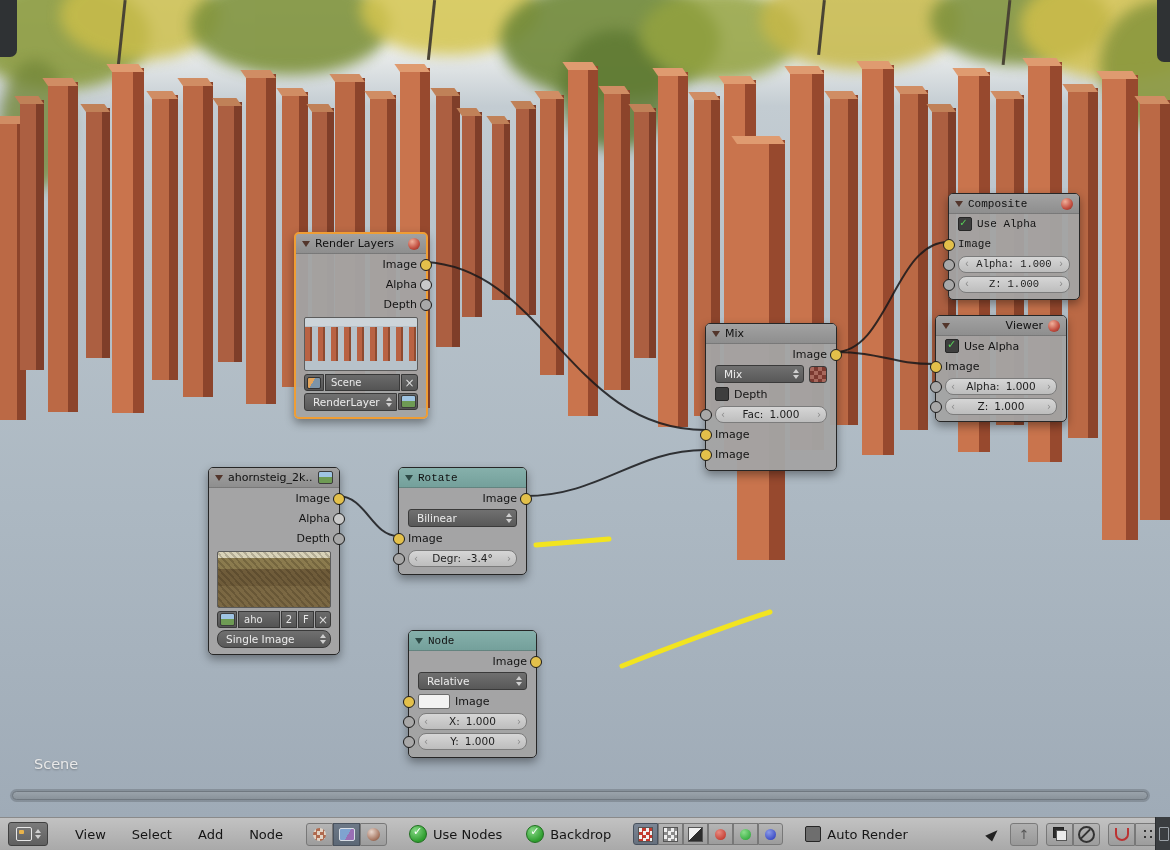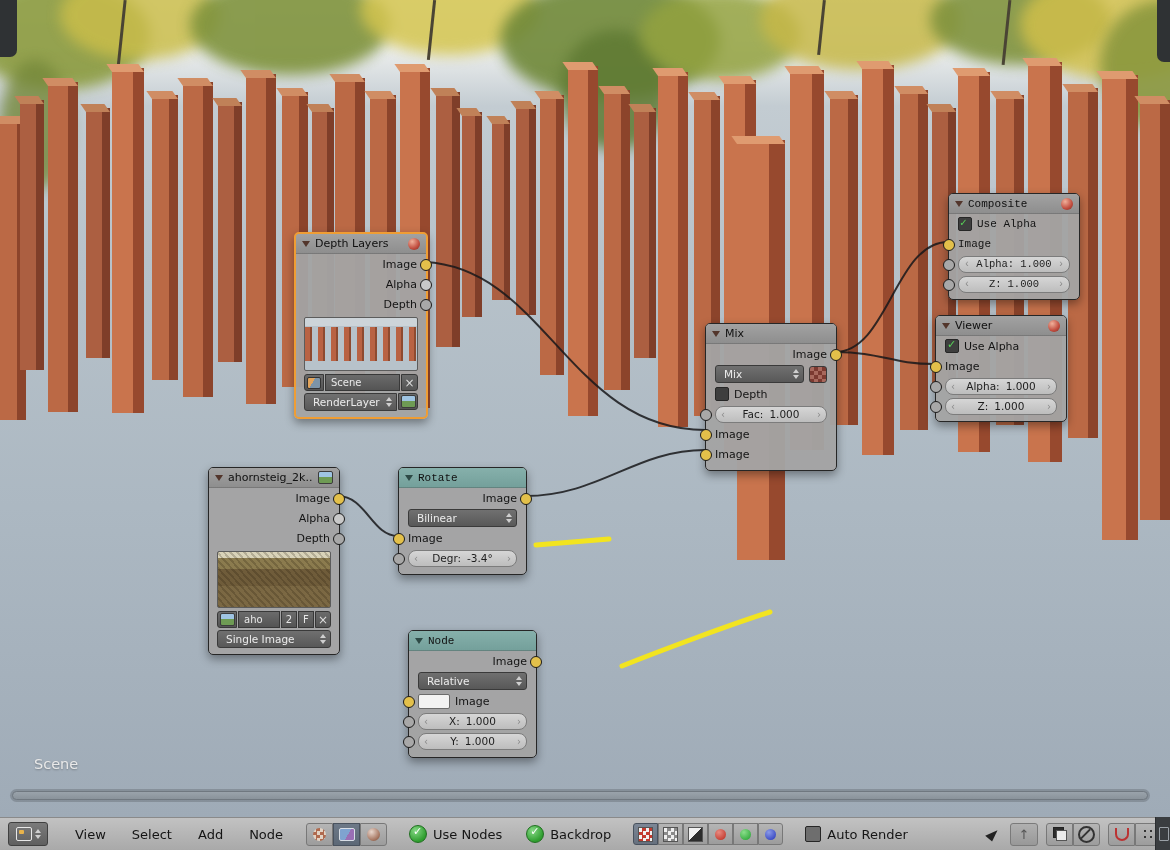--- a/index.html
+++ b/index.html
@@ -265,21 +265,21 @@
         <path d="M338 496 C 366 496, 372 536, 398 536"></path>
         <path d="M525 496 C 600 496, 635 450, 705 450"></path>
         <path d="M835 352 C 888 352, 895 242, 948 242"></path>
         <path d="M835 352 C 882 352, 890 364, 935 364"></path>
       </g>
     </svg>
 
     <div class="node sel" style="left:295px;top:233px;width:130px;">
       <div class="hdr hdr-gray">
         <span class="tri"></span>
-        <span class="hdr-t">Depth Layers</span>
+        <span class="hdr-t">Render Layers</span>
         <span class="sphere"></span>
       </div>
       <div class="row out">
         <span class="lbl">Image</span>
         <span class="sock r yellow"></span>
       </div>
       <div class="row out">
         <span class="lbl">Alpha</span>
         <span class="sock r lgray"></span>
       </div>
@@ -334,21 +334,21 @@
       <div class="row">
         <span class="sock l gray"></span>
         <span class="slider">
           <span>Z:</span>
           <span>1.000</span>
         </span>
       </div>
       <div style="height:5px;"></div>
     </div>
 
-    <div class="node" style="left:935px;top:315px;width:130px;">
+    <div class="node" style="left:935px;top:315px;width:130px;text-align:right;">
       <div class="hdr hdr-gray">
         <span class="tri"></span>
         <span class="hdr-t">Viewer</span>
         <span class="sphere"></span>
       </div>
       <div class="row">
         <span class="chk on"></span>
         <span class="lbl">Use Alpha</span>
       </div>
       <div class="row">
@@ -435,21 +435,21 @@
       <div class="fieldrow">
         <span class="fbtn first" style="width:20px;">
             <span class="photo-ic"></span>
           </span>
         <span class="fbtn fname">aho</span>
         <span class="fbtn" style="width:16px;">2</span>
         <span class="fbtn" style="width:16px;">F</span>
         <span class="fbtn last xic" style="width:16px;"></span>
       </div>
       <div class="fieldrow">
-        <span class="dd" style="border-radius:3px;">
+        <span class="dd" style="border-radius:8px;">
           <span>Single Image</span>
           <span class="dar">
               <i class="up"></i>
               <i class="dn"></i>
             </span>
         </span>
       </div>
       <div style="height:5px;"></div>
     </div>
 

